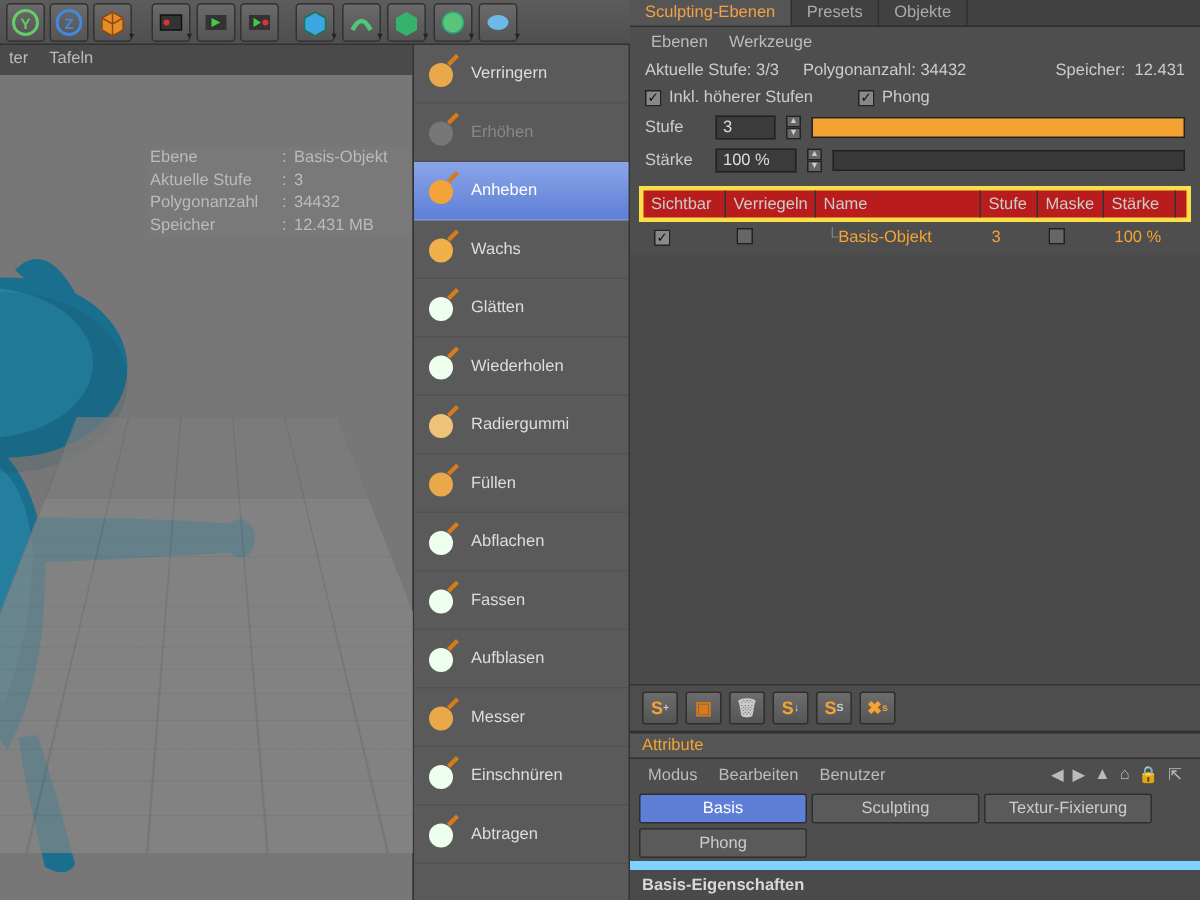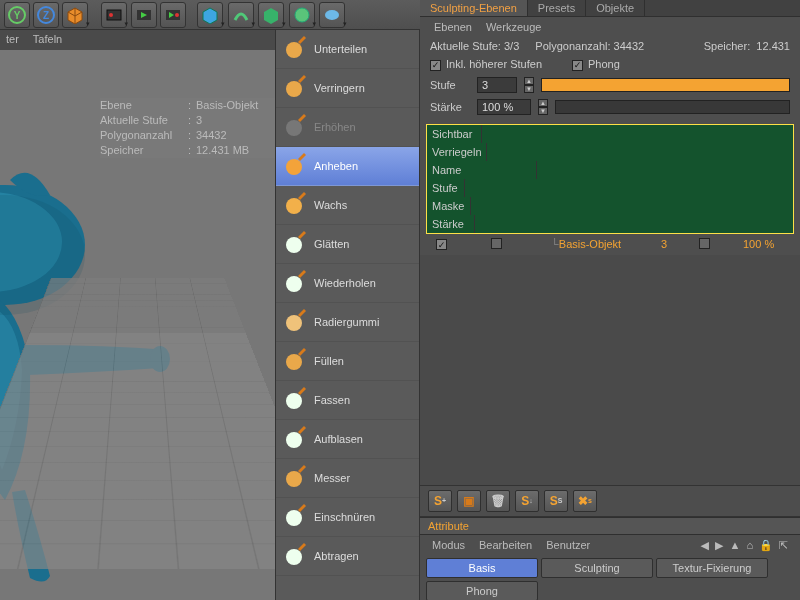--- a/index.html
+++ b/index.html
@@ -49,21 +49,21 @@
   .info-row { display: flex; gap: 16px; padding: 3px 10px; font-size: 11px; color: #ccc; }
   .check-row { display: flex; gap: 30px; padding: 3px 10px; align-items: center; }
   .chk { width: 11px; height: 11px; border: 1px solid #222; background: #888; display: inline-flex; align-items: center; justify-content: center; margin-right: 5px; font-size: 9px; color: #111; }
   .field-row { display: flex; align-items: center; gap: 7px; padding: 3px 10px; }
   .num-input { width: 40px; height: 16px; background: #3b3b3b; border: 1px solid #222; display: flex; align-items: center; padding: 0 4px; color: #ddd; font-size: 11px; }
   .spin { width: 10px; height: 16px; display: flex; flex-direction: column; }
   .spin div { flex: 1; border: 1px solid #222; background: #666; font-size: 6px; text-align: center; line-height: 6px; color: #ccc; }
   .slider-track { height: 14px; background: #383838; border: 1px solid #222; position: relative; }
   .slider-fill { position: absolute; left: 0; top: 0; bottom: 0; background: #f4a332; }
   .layer-table { margin: 6px 6px 0; }
-  .lt-head { display: flex; background: #14532d; border: 1px solid #fde047; flex-direction: column; }
+  .lt-head { display: flex; background: #b91c1c; border: 3px solid #fde047; }
   .lt-head > div { padding: 3px 5px; border-right: 1px solid #333; font-size: 11px; color: #ccc; }
   .lt-row { display: flex; padding: 4px 5px; }
   .lt-row > div { padding: 0 5px; }
   .col-sicht { width: 55px; } .col-ver { width: 60px; } .col-name { width: 110px; } .col-stufe { width: 38px; } .col-maske { width: 44px; } .col-staerke { width: 48px; }
   .base-name { color: #f4a332; }
 
   .layer-body { flex: 1; background: #4a4a4a; min-height: 230px; }
 
   .btn-strip { display: flex; gap: 5px; padding: 4px 8px; background: #4d4d4d; border-top: 1px solid #333; border-bottom: 1px solid #333; }
   .tiny-btn { width: 24px; height: 22px; background: linear-gradient(#6c6c6c,#555); border: 1px solid #2f2f2f; border-radius: 2px; display: flex; align-items: center; justify-content: center; font-size: 12px; color: #f4a332; font-weight: bold; }
@@ -207,93 +207,93 @@
 </div>
 
 <div class="toolcol" id="toolcol">
     <div class="tool-item">
       <span class="tool-ico">
         <svg width="22" height="22">
           <circle cx="10" cy="12" r="8" fill="#e9a84a"></circle>
           <path d="M14 4 L20 -2 L22 0 L16 6 Z" fill="#d87a1a"></path>
         </svg>
       </span>
-      <span>Unterteilen</span>
+      <span>Verringern</span>
+    </div>
+    <div class="tool-item disabled">
+      <span class="tool-ico">
+        <svg width="22" height="22">
+          <circle cx="10" cy="12" r="8" fill="#777"></circle>
+          <path d="M14 4 L20 -2 L22 0 L16 6 Z" fill="#d87a1a"></path>
+        </svg>
+      </span>
+      <span>Erhöhen</span>
+    </div>
+    <div class="tool-item active">
+      <span class="tool-ico">
+        <svg width="22" height="22">
+          <circle cx="10" cy="12" r="8" fill="#f3a33a"></circle>
+          <path d="M14 4 L20 -2 L22 0 L16 6 Z" fill="#d87a1a"></path>
+        </svg>
+      </span>
+      <span>Anheben</span>
+    </div>
+    <div class="tool-item">
+      <span class="tool-ico">
+        <svg width="22" height="22">
+          <circle cx="10" cy="12" r="8" fill="#f2b04a"></circle>
+          <path d="M14 4 L20 -2 L22 0 L16 6 Z" fill="#d87a1a"></path>
+        </svg>
+      </span>
+      <span>Wachs</span>
+    </div>
+    <div class="tool-item">
+      <span class="tool-ico">
+        <svg width="22" height="22">
+          <circle cx="10" cy="12" r="8" fill="#efe"></circle>
+          <path d="M14 4 L20 -2 L22 0 L16 6 Z" fill="#d87a1a"></path>
+        </svg>
+      </span>
+      <span>Glätten</span>
+    </div>
+    <div class="tool-item">
+      <span class="tool-ico">
+        <svg width="22" height="22">
+          <circle cx="10" cy="12" r="8" fill="#efe"></circle>
+          <path d="M14 4 L20 -2 L22 0 L16 6 Z" fill="#d87a1a"></path>
+        </svg>
+      </span>
+      <span>Wiederholen</span>
+    </div>
+    <div class="tool-item">
+      <span class="tool-ico">
+        <svg width="22" height="22">
+          <circle cx="10" cy="12" r="8" fill="#efc27a"></circle>
+          <path d="M14 4 L20 -2 L22 0 L16 6 Z" fill="#d87a1a"></path>
+        </svg>
+      </span>
+      <span>Radiergummi</span>
     </div>
     <div class="tool-item">
       <span class="tool-ico">
         <svg width="22" height="22">
           <circle cx="10" cy="12" r="8" fill="#e9a84a"></circle>
           <path d="M14 4 L20 -2 L22 0 L16 6 Z" fill="#d87a1a"></path>
         </svg>
       </span>
-      <span>Verringern</span>
-    </div>
-    <div class="tool-item disabled">
-      <span class="tool-ico">
-        <svg width="22" height="22">
-          <circle cx="10" cy="12" r="8" fill="#777"></circle>
-          <path d="M14 4 L20 -2 L22 0 L16 6 Z" fill="#d87a1a"></path>
-        </svg>
-      </span>
-      <span>Erhöhen</span>
-    </div>
-    <div class="tool-item active">
-      <span class="tool-ico">
-        <svg width="22" height="22">
-          <circle cx="10" cy="12" r="8" fill="#f3a33a"></circle>
-          <path d="M14 4 L20 -2 L22 0 L16 6 Z" fill="#d87a1a"></path>
-        </svg>
-      </span>
-      <span>Anheben</span>
-    </div>
-    <div class="tool-item">
-      <span class="tool-ico">
-        <svg width="22" height="22">
-          <circle cx="10" cy="12" r="8" fill="#f2b04a"></circle>
-          <path d="M14 4 L20 -2 L22 0 L16 6 Z" fill="#d87a1a"></path>
-        </svg>
-      </span>
-      <span>Wachs</span>
-    </div>
-    <div class="tool-item">
-      <span class="tool-ico">
-        <svg width="22" height="22">
-          <circle cx="10" cy="12" r="8" fill="#efe"></circle>
-          <path d="M14 4 L20 -2 L22 0 L16 6 Z" fill="#d87a1a"></path>
-        </svg>
-      </span>
-      <span>Glätten</span>
-    </div>
-    <div class="tool-item">
-      <span class="tool-ico">
-        <svg width="22" height="22">
-          <circle cx="10" cy="12" r="8" fill="#efe"></circle>
-          <path d="M14 4 L20 -2 L22 0 L16 6 Z" fill="#d87a1a"></path>
-        </svg>
-      </span>
-      <span>Wiederholen</span>
-    </div>
-    <div class="tool-item">
-      <span class="tool-ico">
-        <svg width="22" height="22">
-          <circle cx="10" cy="12" r="8" fill="#efc27a"></circle>
-          <path d="M14 4 L20 -2 L22 0 L16 6 Z" fill="#d87a1a"></path>
-        </svg>
-      </span>
-      <span>Radiergummi</span>
-    </div>
-    <div class="tool-item">
-      <span class="tool-ico">
-        <svg width="22" height="22">
-          <circle cx="10" cy="12" r="8" fill="#e9a84a"></circle>
-          <path d="M14 4 L20 -2 L22 0 L16 6 Z" fill="#d87a1a"></path>
-        </svg>
-      </span>
       <span>Füllen</span>
+    </div>
+    <div class="tool-item">
+      <span class="tool-ico">
+        <svg width="22" height="22">
+          <circle cx="10" cy="12" r="8" fill="#efe"></circle>
+          <path d="M14 4 L20 -2 L22 0 L16 6 Z" fill="#d87a1a"></path>
+        </svg>
+      </span>
+      <span>Abflachen</span>
     </div>
     <div class="tool-item">
       <span class="tool-ico">
         <svg width="22" height="22">
           <circle cx="10" cy="12" r="8" fill="#efe"></circle>
           <path d="M14 4 L20 -2 L22 0 L16 6 Z" fill="#d87a1a"></path>
         </svg>
       </span>
       <span>Fassen</span>
     </div>

